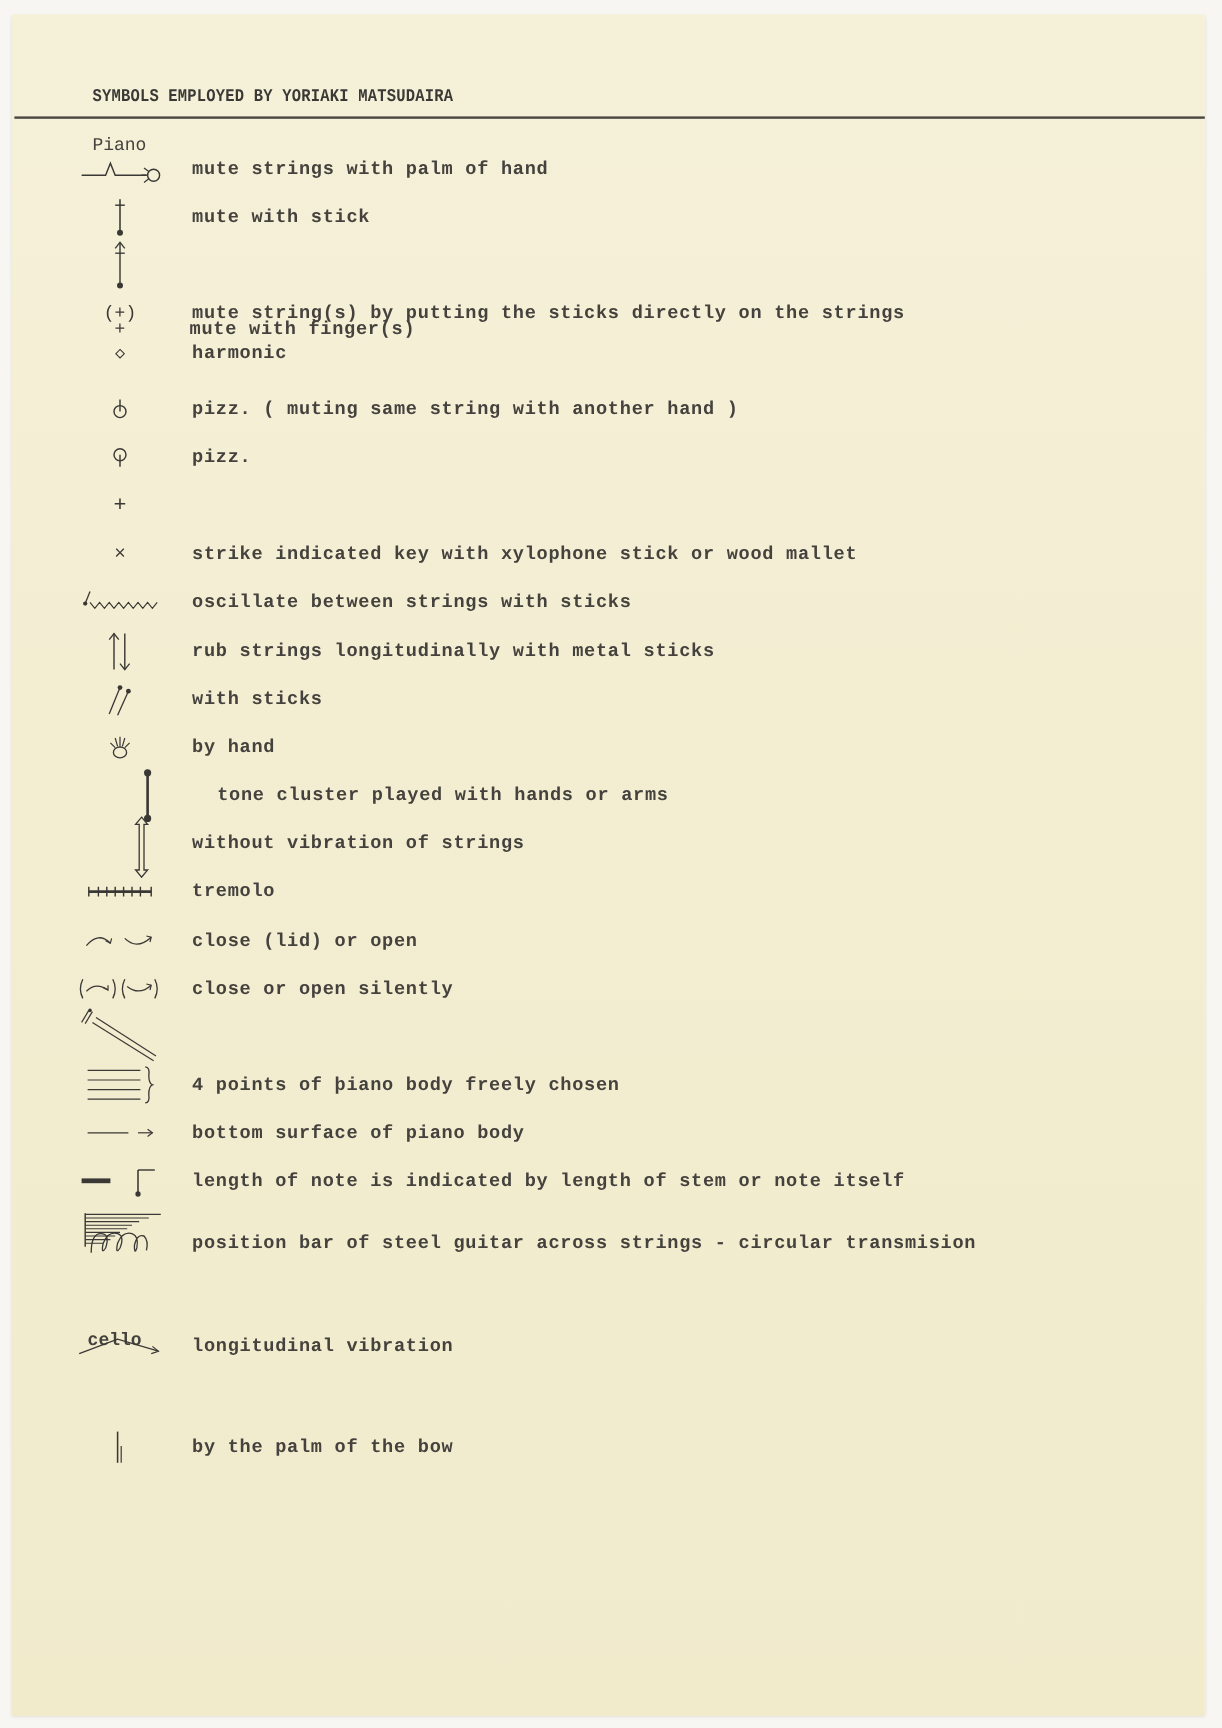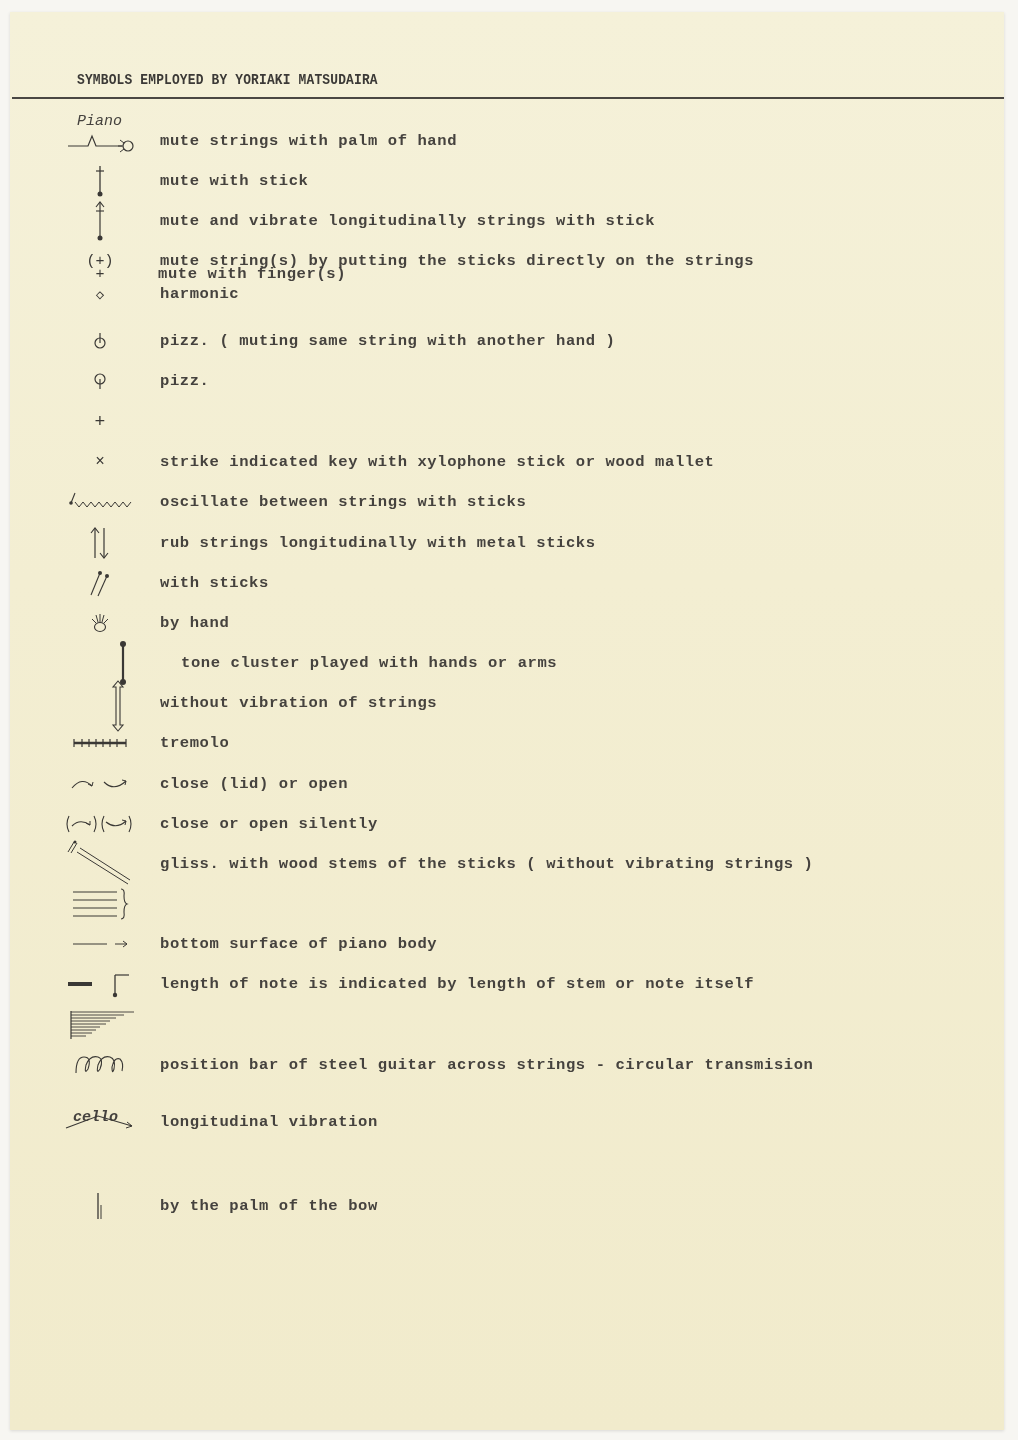--- a/index.html
+++ b/index.html
@@ -32,21 +32,20 @@
     .rule {
       position: absolute;
       left: 12px; top: 97px;
       width: 992px; height: 1.5px;
       background: #4a4743;
     }
     .section-label {
       position: absolute;
       font-size: 15px;
       color: #45423e;
-      font-style: italic;
     }
     .section-label.bold { font-weight: bold; }
     .row {
       position: absolute;
       left: 0; width: 1018px; height: 36px;
     }
     .sym {
       position: absolute;
       left: 50px; width: 100px; height: 36px;
       display: flex; align-items: center; justify-content: center;
@@ -98,21 +97,20 @@
 
 <div class="row" style="top:203px;">
   <div class="sym">
     <svg width="20" height="44" viewBox="0 0 20 44">
       <path d="M6 8 L10 3 L14 8" fill="none" stroke="#3a3835" stroke-width="1.1"></path>
       <line x1="10" y1="3" x2="10" y2="38" stroke="#3a3835" stroke-width="1.2"></line>
       <line x1="6" y1="12" x2="14" y2="12" stroke="#3a3835" stroke-width="1.1"></line>
       <circle cx="10" cy="39" r="2.5" fill="#3a3835"></circle>
     </svg>
   </div>
-  <span class="desc">mute and vibrate longitudinally strings with stick</span>
 </div>
 
 <div class="row" style="top:243px;">
   <div class="sym" style="font-size:15px;">(+)</div>
   <span class="desc">mute string(s) by putting the sticks directly on the strings</span>
 </div>
 
 <div class="row" style="top:263px; height:22px;">
   <div class="sym" style="height:22px; font-size:15px;">+</div>
   <span class="desc" style="left:158px;">mute with finger(s)</span>
@@ -258,30 +256,30 @@
 <div class="row" style="top:846px;">
   <div class="sym" style="left:60px; top:-12px; height:56px; width:80px;">
     <svg width="80" height="56" viewBox="0 0 80 56">
       <line x1="14" y1="8" x2="8" y2="18" stroke="#3a3835" stroke-width="1"></line>
       <line x1="17" y1="9" x2="11" y2="19" stroke="#3a3835" stroke-width="1"></line>
       <circle cx="15" cy="8" r="1.5" fill="#3a3835"></circle>
       <line x1="20" y1="14" x2="70" y2="46" stroke="#3a3835" stroke-width="1"></line>
       <line x1="17" y1="18" x2="68" y2="50" stroke="#3a3835" stroke-width="1"></line>
     </svg>
   </div>
-  <span class="desc">gliss. with wood stems of the sticks ( without vibrating strings )</span>
 </div>
 
 <div class="row" style="top:886px;">
   <div class="sym">
     <svg width="66" height="34" viewBox="0 0 66 34">
       <path d="M6 5 H50 M6 13 H50 M6 21 H50 M6 29 H50" stroke="#3a3835" stroke-width="1"></path>
       <path d="M54 2 Q58 2 57 9 Q57 16 60 17 Q57 18 57 25 Q58 32 54 32" fill="none" stroke="#3a3835" stroke-width="1.1"></path>
     </svg>
   </div>
+  <span class="desc">4 points of þiano body freely chosen</span>
 </div>
 
 <div class="row" style="top:926px;">
   <div class="sym">
     <svg width="66" height="14" viewBox="0 0 66 14">
       <line x1="6" y1="7" x2="40" y2="7" stroke="#3a3835" stroke-width="1"></line>
       <line x1="48" y1="7" x2="60" y2="7" stroke="#3a3835" stroke-width="1"></line>
       <path d="M56 4 L60 7 L56 10" fill="none" stroke="#3a3835" stroke-width="1"></path>
     </svg>
   </div>
@@ -302,21 +300,21 @@
 
 <div class="row" style="top:1007px;">
   <div class="sym">
     <svg width="80" height="32" viewBox="0 0 80 32">
       <line x1="11" y1="2" x2="11" y2="30" stroke="#3a3835" stroke-width="1.2"></line>
       <path d="M11 3 H74 M11 6 H64 M11 9 H56 M11 12 H50 M11 15 H46 M11 18 H40 M11 21 H36 M11 24 H32 M11 27 H26" stroke="#3a3835" stroke-width="0.9"></path>
     </svg>
   </div>
 </div>
 
-<div class="row" style="top:1047px;">
+<div class="row" style="top:1018px;">
   <div class="sym">
     <svg width="60" height="24" viewBox="0 0 60 24">
       <path d="M6 20 Q6 4 14 4 Q22 4 18 16 Q14 22 16 12 Q20 2 28 4 Q34 6 30 16 Q26 22 28 12 Q32 2 40 4 Q46 6 44 16 Q42 22 42 14 Q44 4 50 6 Q54 10 52 18" fill="none" stroke="#3a3835" stroke-width="1.1"></path>
     </svg>
   </div>
   <span class="desc">position bar of steel guitar across strings - circular transmision</span>
 </div>
 
 <div class="section-label bold" style="left:73px; top:1109px;">cello</div>
 

